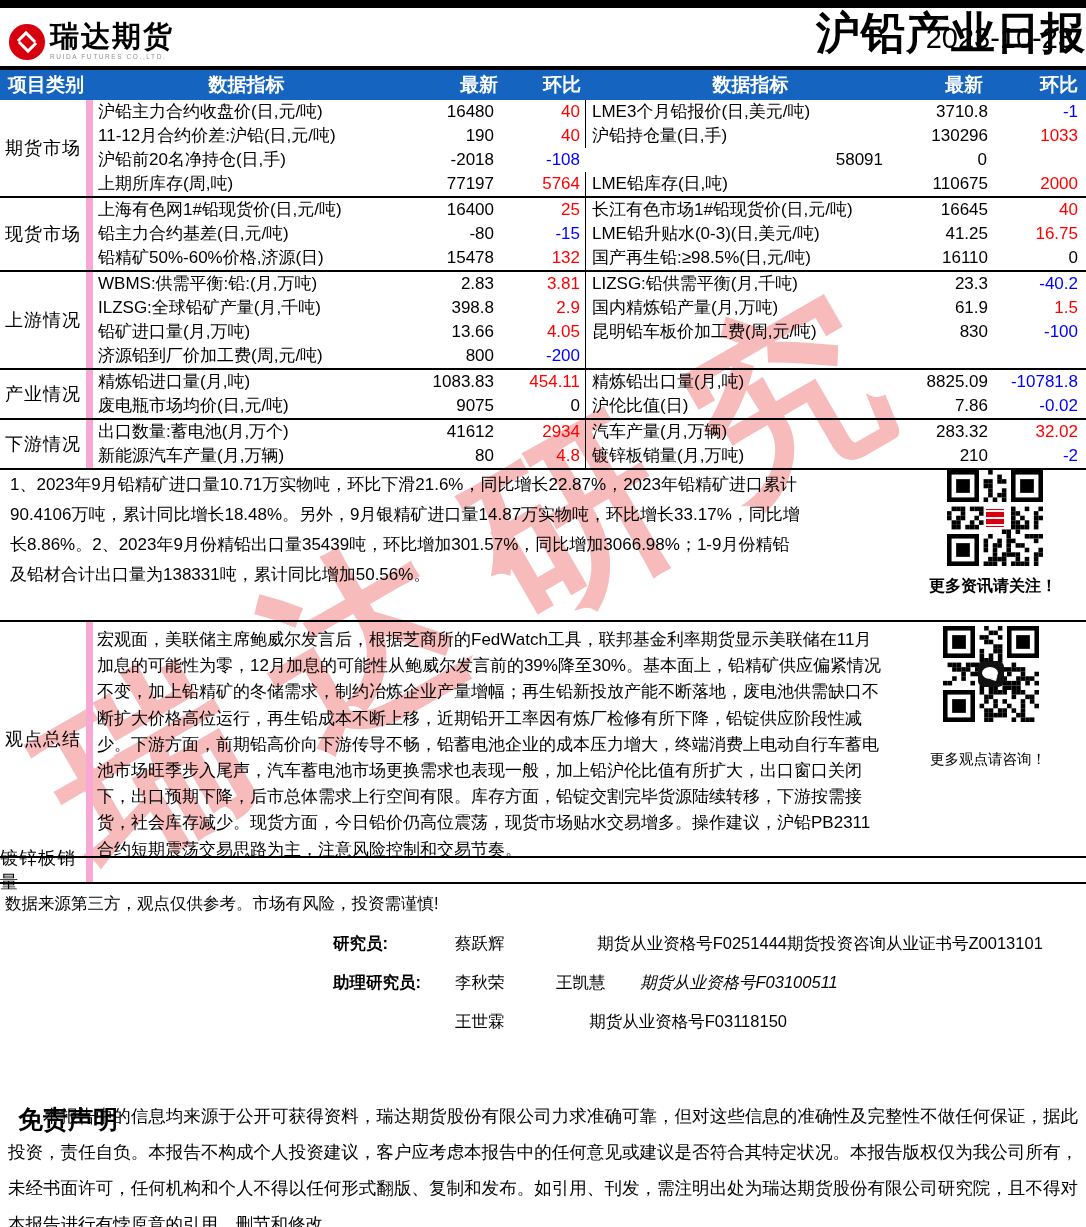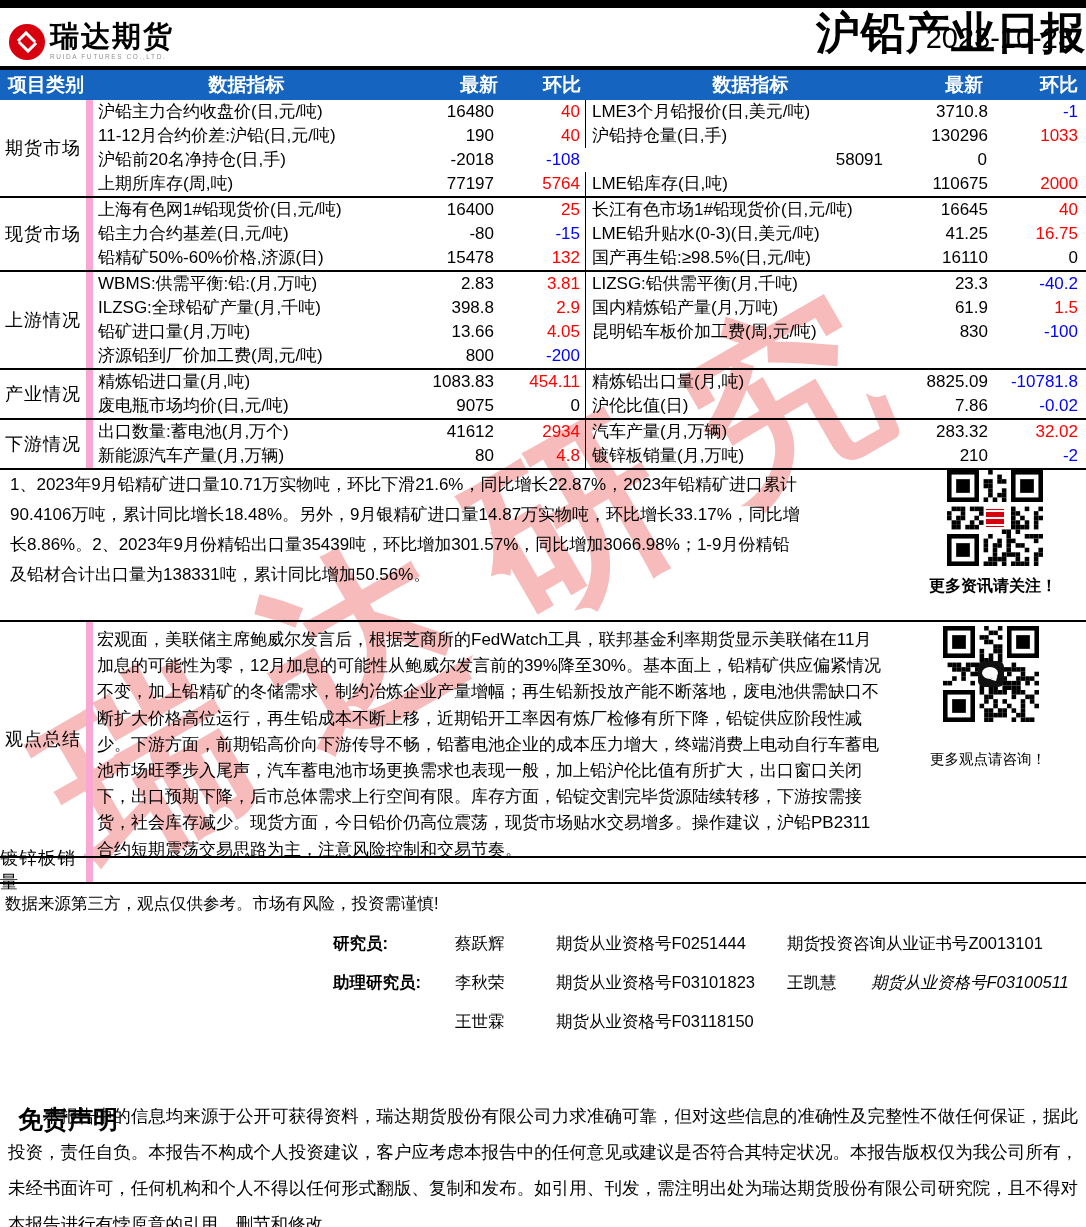--- a/index.html
+++ b/index.html
@@ -65,21 +65,21 @@
   .qr-center.wechat::after{content:"";position:absolute;left:14px;top:16px;border:4px solid transparent;border-top-color:#fff;transform:rotate(-30deg);}
   .qr-cap1{position:absolute;right:8px;top:106px;width:170px;text-align:center;font-weight:700;font-size:16px;}
   .qr-cap2{position:absolute;right:18px;top:128px;width:160px;text-align:center;font-size:14.5px;
            font-family:"Liberation Serif","DejaVu Serif",serif;}
   
   .footnote{position:absolute;top:893px;left:5px;font-size:16.5px;}
   .researchers{position:absolute;top:930px;left:333px;}
   .res-row{display:flex;height:27px;line-height:27px;margin-bottom:12px;font-size:16.5px;white-space:nowrap;}
   .res-role{width:122px;font-weight:700;flex:none;}
   .res-name{width:101px;flex:none;}
-  .res-cert{width:231px;flex:none;}
+  .res-cert{width:231px;flex:none;text-align:right;}
   .res-name2{flex:0 0 auto;min-width:84px;}
   .res-cert2{flex:1;font-style:italic;}
   .disc-head{position:absolute;top:1103px;left:18px;font-size:25px;font-weight:800;}
   .disc-body{position:absolute;top:1098px;left:8px;width:1070px;font-size:17.5px;line-height:36px;
              text-align:justify;text-indent:2em;}
 </style>
 </head>
 <body>
 
 <div class="page" style="--header-bg: #1565c0; --pos: #ff0000; --neg: #0000ff; --brand-red: #d7000f; --wm-color: rgba(239,120,120,0.5);">
@@ -531,21 +531,20 @@
       <div class="res-row">
         <div class="res-role">研究员:</div>
         <div class="res-name">蔡跃辉</div>
         <div class="res-cert">期货从业资格号F0251444</div>
         <div class="res-name2">期货投资咨询从业证书号Z0013101</div>
         <div class="res-cert2"></div>
       </div>
       <div class="res-row">
         <div class="res-role">助理研究员:</div>
         <div class="res-name">李秋荣</div>
-        <div class="res-cert">期货从业资格号F03101823</div>
         <div class="res-name2">王凯慧</div>
         <div class="res-cert2">期货从业资格号F03100511</div>
       </div>
       <div class="res-row">
         <div class="res-role"></div>
         <div class="res-name">王世霖</div>
         <div class="res-cert">期货从业资格号F03118150</div>
         <div class="res-name2"></div>
         <div class="res-cert2"></div>
       </div>

